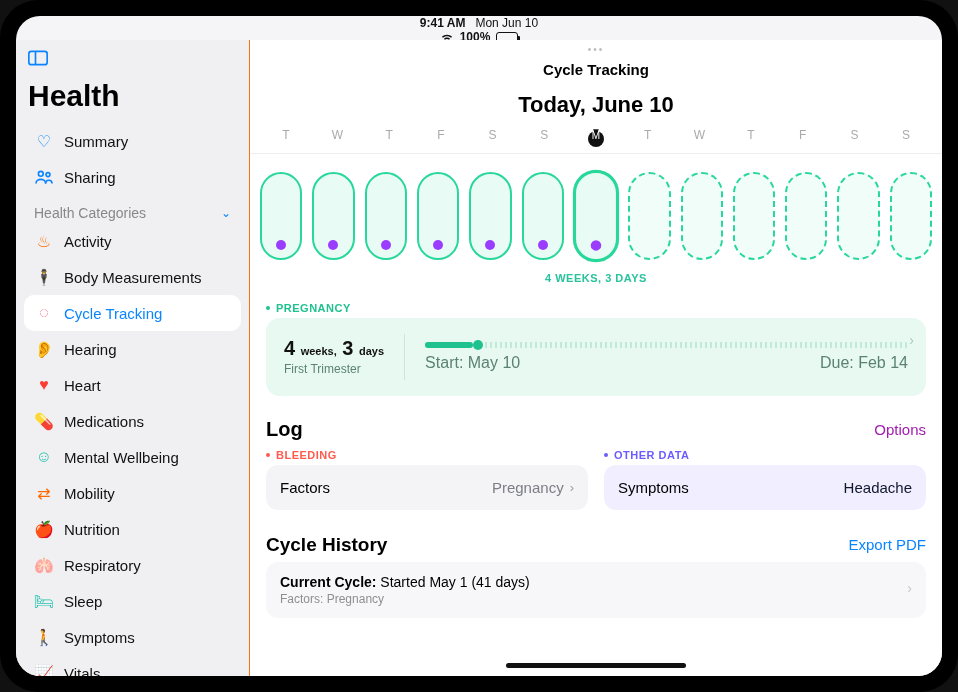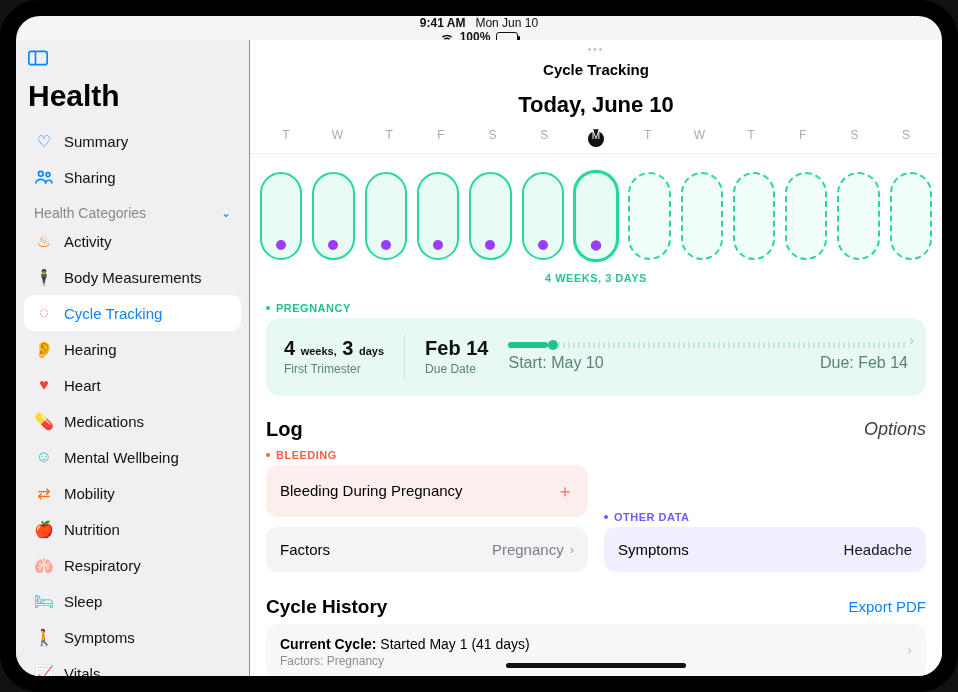--- a/index.html
+++ b/index.html
@@ -58,21 +58,21 @@
 .preg-card .sub { font-size:12px; color:#5b8273; margin-top:2px;}
 .preg-card .prog-wrap { flex:1; }
 .preg-card .prog-labels { display:flex; justify-content:space-between; font-size:16px; color:#5b8273; margin-top:6px;}
 .prog-bar { height:6px; background:repeating-linear-gradient(90deg,#c1e9d8,#c1e9d8 2px,transparent 2px,transparent 5px); border-radius:3px; position:relative;}
 .prog-bar .fill { position:absolute; left:0; top:0; height:100%; width:10%; background:#1fc18e; border-radius:3px;}
 .prog-bar .knob { position:absolute; left:10%; top:-2px; width:10px; height:10px; background:#1fc18e; border-radius:50%;}
 .preg-card .chev-right { position:absolute; right:12px; top:14px; color:#a9c9bb; font-size:14px;}
 
 .log-row { display:flex; justify-content:space-between; align-items:center; padding:6px 0 4px 0;}
 .log-row h2 { font-size:20px; font-weight:800;}
-.log-row a { color:#404040; font-size:18px; cursor:pointer;font-style:italic;}
+.log-row a { color:#a21caf; font-size:15px; cursor:pointer;}
 
 .log-grid { display:flex; gap:16px;align-items:flex-end; }
 .log-col { flex:1; }
 .log-card { border-radius:12px; padding:14px 14px; display:flex; justify-content:space-between; align-items:center; font-size:15px; cursor:pointer; margin-bottom:10px;}
 .log-card.pink { background:#fdeeee; }
 .log-card.pink .plus { color:#ff6a5a; font-size:18px; font-weight:300;}
 .log-card.purple { background:#f1efff; }
 .log-card.purple .val { color:#0f172a; font-weight:500;}
 .log-card.grey { background:#f4f4f6; }
 .log-card .val-chev { display:flex; align-items:center; gap:6px; color:#9b9ba4;}
@@ -262,24 +262,20 @@
           <div class="preg-card">
             <span class="chev-right">›</span>
             <div class="col">
               <div class="big">
                 <span>4</span> <small>weeks,</small>
                 <span>3</span> <small>days</small>
               </div>
               <div class="sub">First Trimester</div>
             </div>
             <div class="sep"></div>
-            <div class="col">
-              <div class="big">Feb 14</div>
-              <div class="sub">Due Date</div>
-            </div>
             <div class="prog-wrap">
               <div class="prog-bar">
                 <div class="fill"></div>
                   <div class="knob"></div>
               </div>
               <div class="prog-labels">
                 <span>Start: May 10</span>
                 <span>Due: Feb 14</span>
               </div>
             </div>
@@ -288,24 +284,20 @@
           <div class="log-row">
             <h2>Log</h2>
             <a>Options</a>
           </div>
 
           <div class="log-grid">
             <div class="log-col">
               <div class="section-head" style="color:#ff5a4d;">
                 <span class="bullet"></span>
                 <span>BLEEDING</span>
-              </div>
-              <div class="log-card pink">
-                <span>Bleeding During Pregnancy</span>
-                <span class="plus">＋</span>
               </div>
               <div class="log-card grey">
                 <span>Factors</span>
                 <span class="val-chev">
                   <span class="v">Pregnancy</span>
                   <span class="chev">›</span>
                 </span>
               </div>
             </div>
             <div class="log-col">

